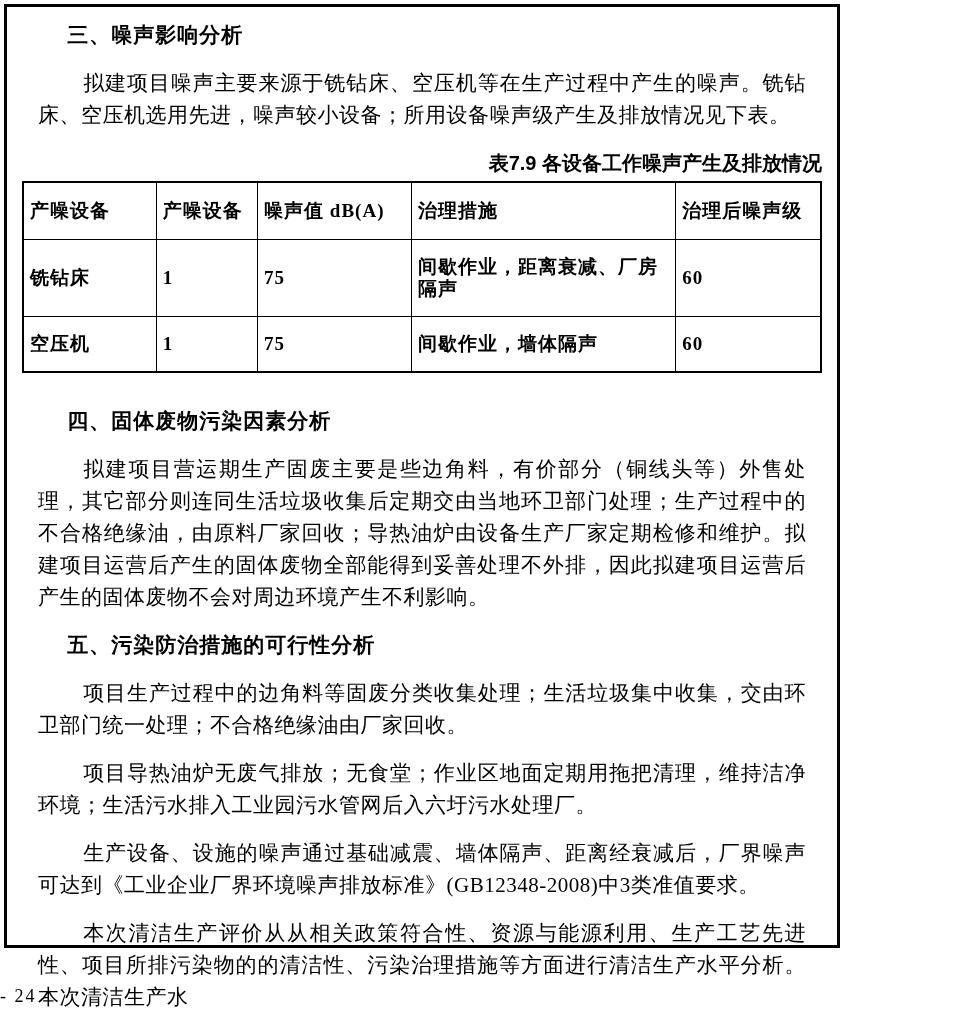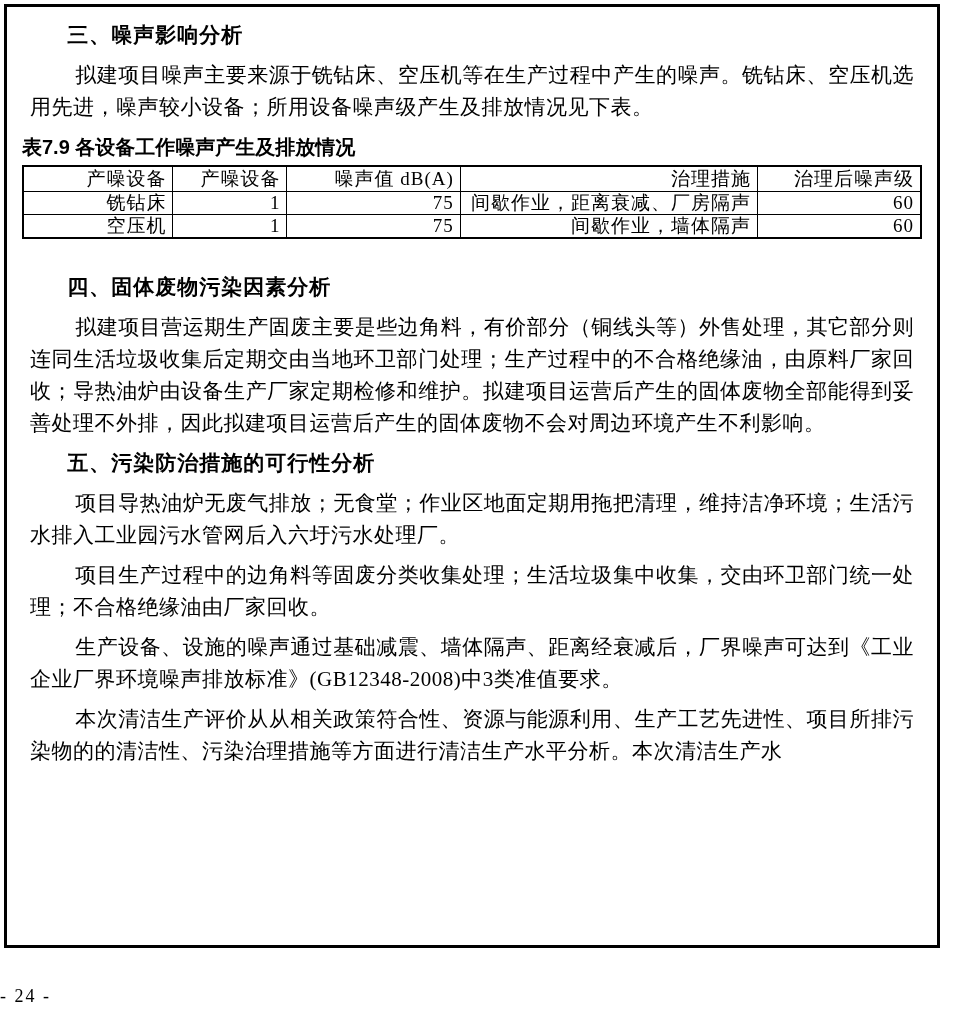--- a/index.html
+++ b/index.html
@@ -12,67 +12,67 @@
     height: 1022px;
     position: relative;
     color: #000000;
     font-family: "Liberation Serif", "DejaVu Serif", serif;
     overflow: hidden;
   }
   .page-frame {
     position: absolute;
     left: 4px;
     top: 4px;
-    width: 936px;
+    width: 836px;
     height: 944px;
     box-sizing: border-box;
     border: 3px solid #000000;
     padding: 12px 15px 0 15px;
   }
   .sec-heading {
     margin: 0;
     font-size: 21px;
     line-height: 32px;
     font-weight: bold;
     text-indent: 2.15em;
     font-family: "Liberation Sans", "DejaVu Sans", sans-serif;
     letter-spacing: 1px;
   }
   .body-para {
-    margin: 8px;
+    margin: 16px;
     font-size: 21px;
     line-height: 32px;
     text-align: justify;
     text-indent: 2.15em;
     letter-spacing: 0.5px;
   }
   .table-caption {
     margin: 0;
-    text-align: left;
+    text-align: right;
     font-weight: bold;
     font-size: 20px;
     line-height: 32px;
     font-family: "Liberation Sans", "DejaVu Sans", sans-serif;
   }
   table.noise-table {
     width: 100%;
     border-collapse: collapse;
     table-layout: fixed;
     border: 2px solid #000000;
     margin: 2px 0 2px 0;
   }
   table.noise-table th,
   table.noise-table td {
     border: 1px solid #000000;
-    text-align: right;
+    text-align: left;
     vertical-align: middle;
     font-size: 19px;
     line-height: 22px;
-    font-weight: normal;
-    padding: 0 6px;
+    font-weight: bold;
+    padding: 16px 6px;
     letter-spacing: 1px;
     overflow: hidden;
   }
   table.noise-table thead th {
     height: 24px;
   }
   .col-device  { width: 16.7%; }
   .col-count   { width: 12.7%; }
   .col-level   { width: 19.3%; }
   .col-measure { width: 33.1%; }
@@ -138,23 +138,23 @@
 
 
   <div class="blank-spacer"></div>
 
   <h2 class="sec-heading">四、固体废物污染因素分析</h2>
 
   <p class="body-para">拟建项目营运期生产固废主要是些边角料，有价部分（铜线头等）外售处理，其它部分则连同生活垃圾收集后定期交由当地环卫部门处理；生产过程中的不合格绝缘油，由原料厂家回收；导热油炉由设备生产厂家定期检修和维护。拟建项目运营后产生的固体废物全部能得到妥善处理不外排，因此拟建项目运营后产生的固体废物不会对周边环境产生不利影响。</p>
 
   <h2 class="sec-heading">五、污染防治措施的可行性分析</h2>
 
+  <p class="body-para">项目生产过程中的边角料等固废分类收集处理；生活垃圾集中收集，交由环卫部门统一处理；不合格绝缘油由厂家回收。</p>
+
   <p class="body-para">项目导热油炉无废气排放；无食堂；作业区地面定期用拖把清理，维持洁净环境；生活污水排入工业园污水管网后入六圩污水处理厂。</p>
-
-  <p class="body-para">项目生产过程中的边角料等固废分类收集处理；生活垃圾集中收集，交由环卫部门统一处理；不合格绝缘油由厂家回收。</p>
 
   <p class="body-para">生产设备、设施的噪声通过基础减震、墙体隔声、距离经衰减后，厂界噪声可达到《工业企业厂界环境噪声排放标准》(GB12348-2008)中3类准值要求。</p>
 
 
 
   <p class="body-para">本次清洁生产评价从从相关政策符合性、资源与能源利用、生产工艺先进性、项目所排污染物的的清洁性、污染治理措施等方面进行清洁生产水平分析。本次清洁生产水</p>
 
 </div>
 
 <div class="page-footer">- 24 -</div>

